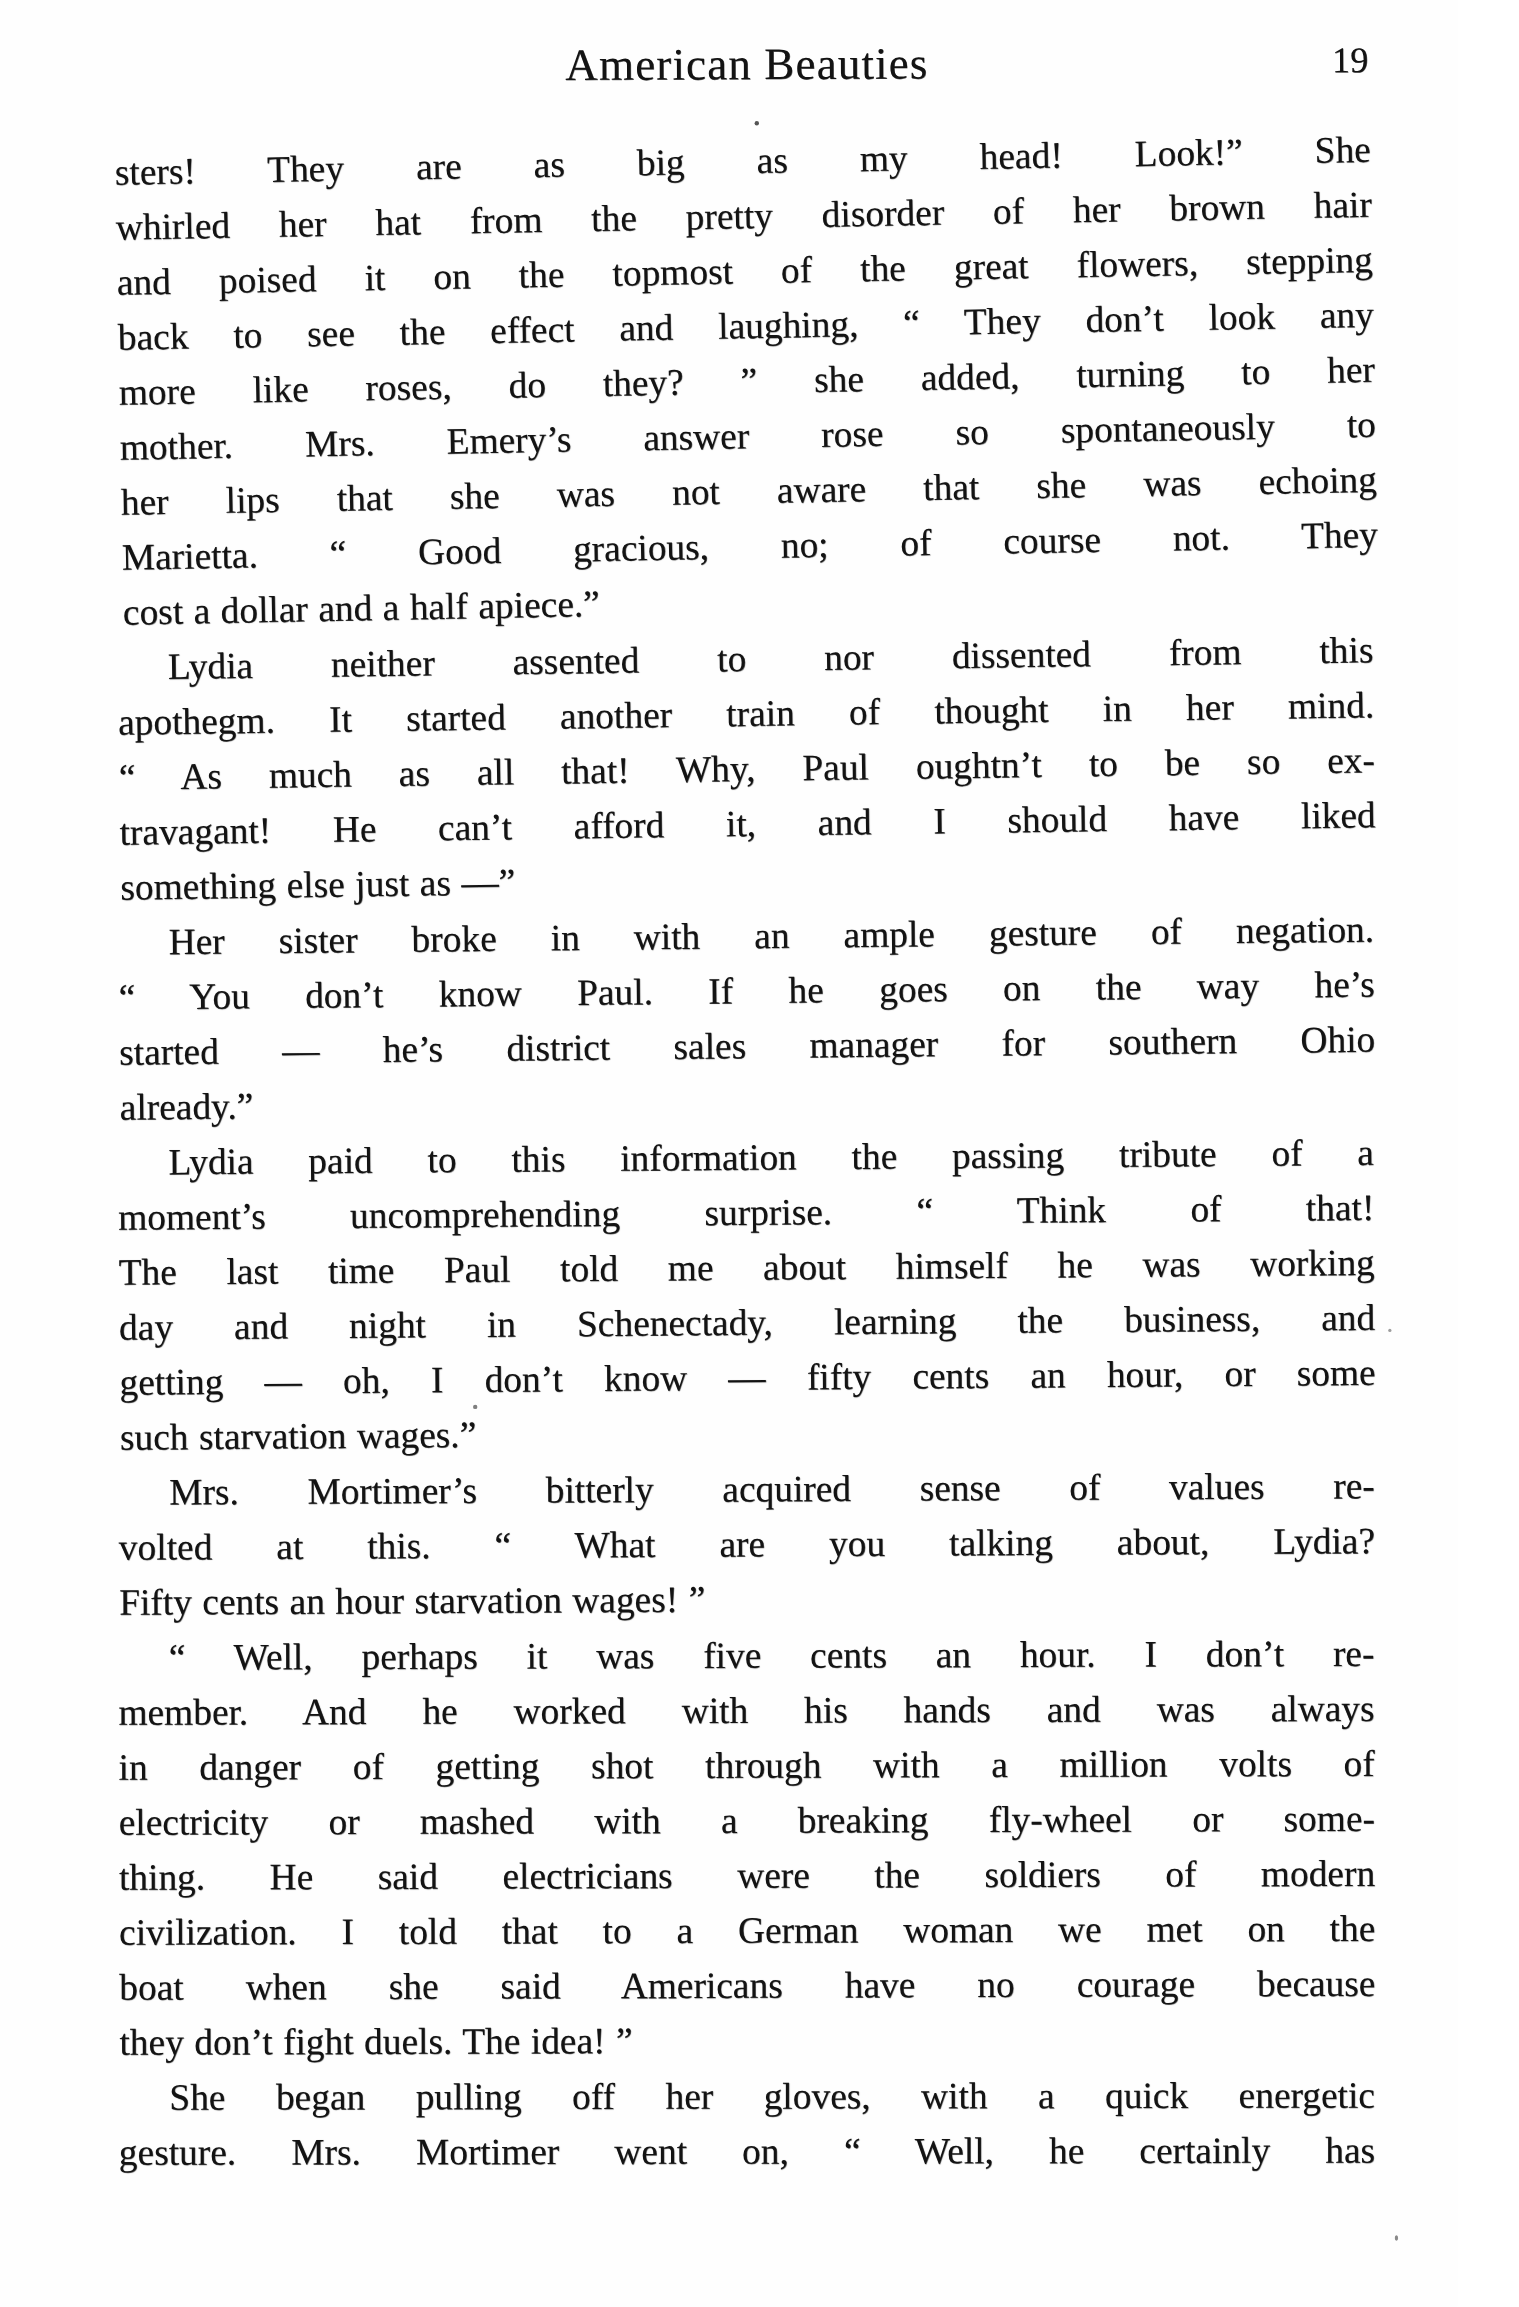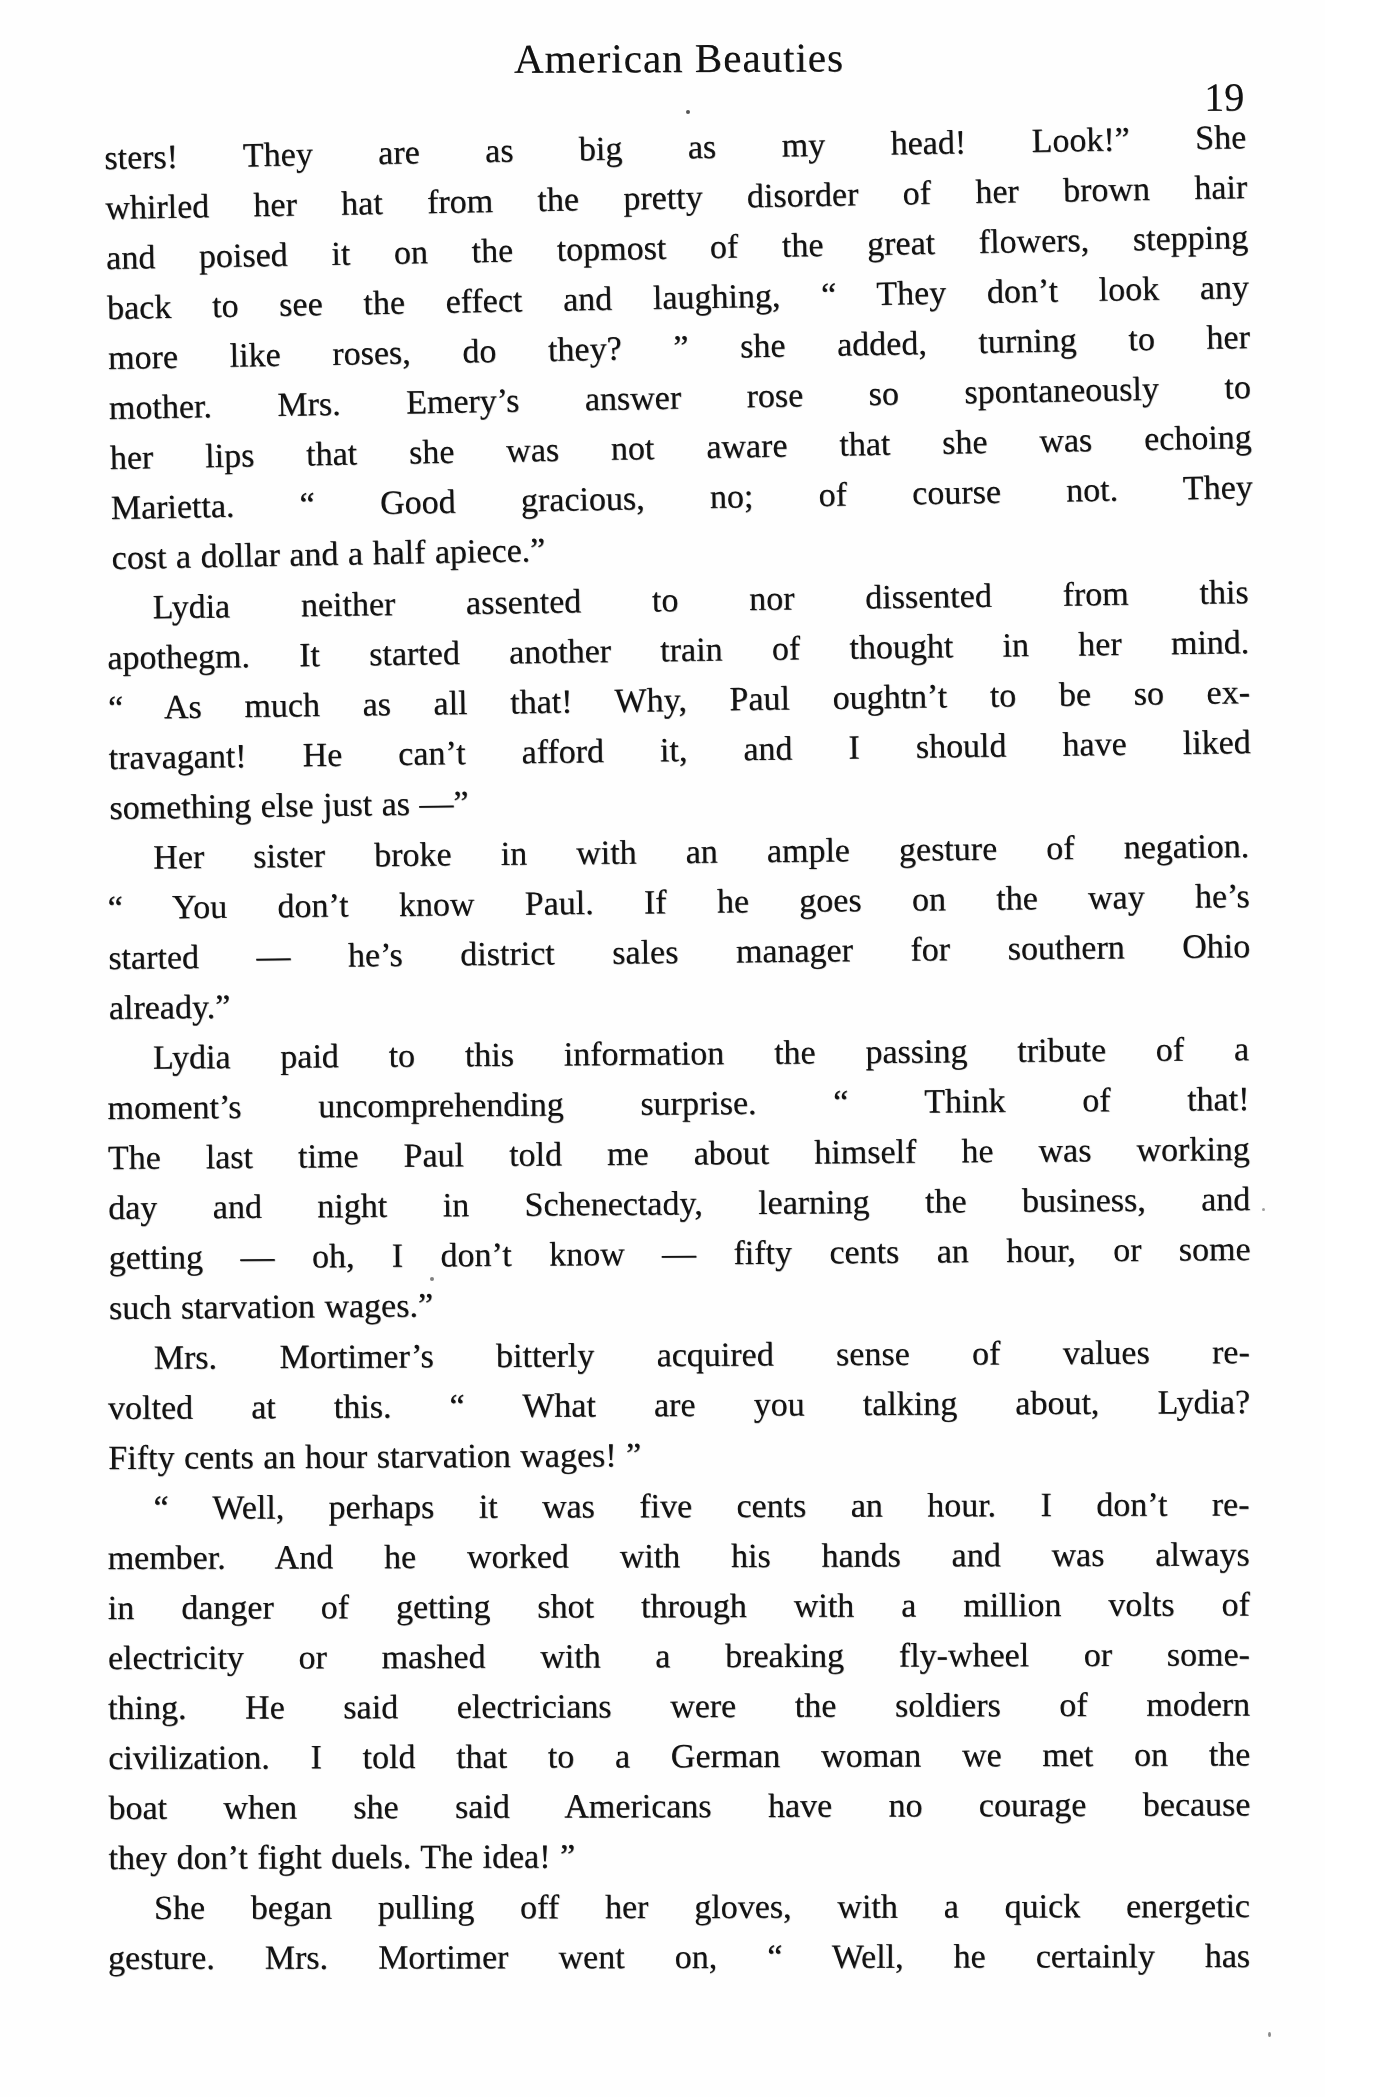--- a/index.html
+++ b/index.html
@@ -34,25 +34,24 @@
     text-align: center;
     font-size: 41px;
     line-height: 48px;
     letter-spacing: 1px;
     text-shadow: 0.4px 0.4px 0.6px rgba(0,0,0,0.55);
   }
   .page-number {
     position: absolute;
     right: 6px;
     top: 0;
-    font-size: 40px;
+    font-size: 33px;
     line-height: 48px;
     font-variant-numeric: oldstyle-nums;
     text-shadow: 0.4px 0.4px 0.6px rgba(0,0,0,0.55);
-    margin-top: 42px;
   }
   .text-block {
     margin-top: 27px;
     font-size: 34px;
   }
   .para { }
   
   .p0 { transform: rotate(-1.05deg); transform-origin: 0 50%; }
   .p1 { transform: rotate(-0.80deg); transform-origin: 0 50%; }
   .p2 { transform: rotate(-0.60deg); transform-origin: 0 50%; }

